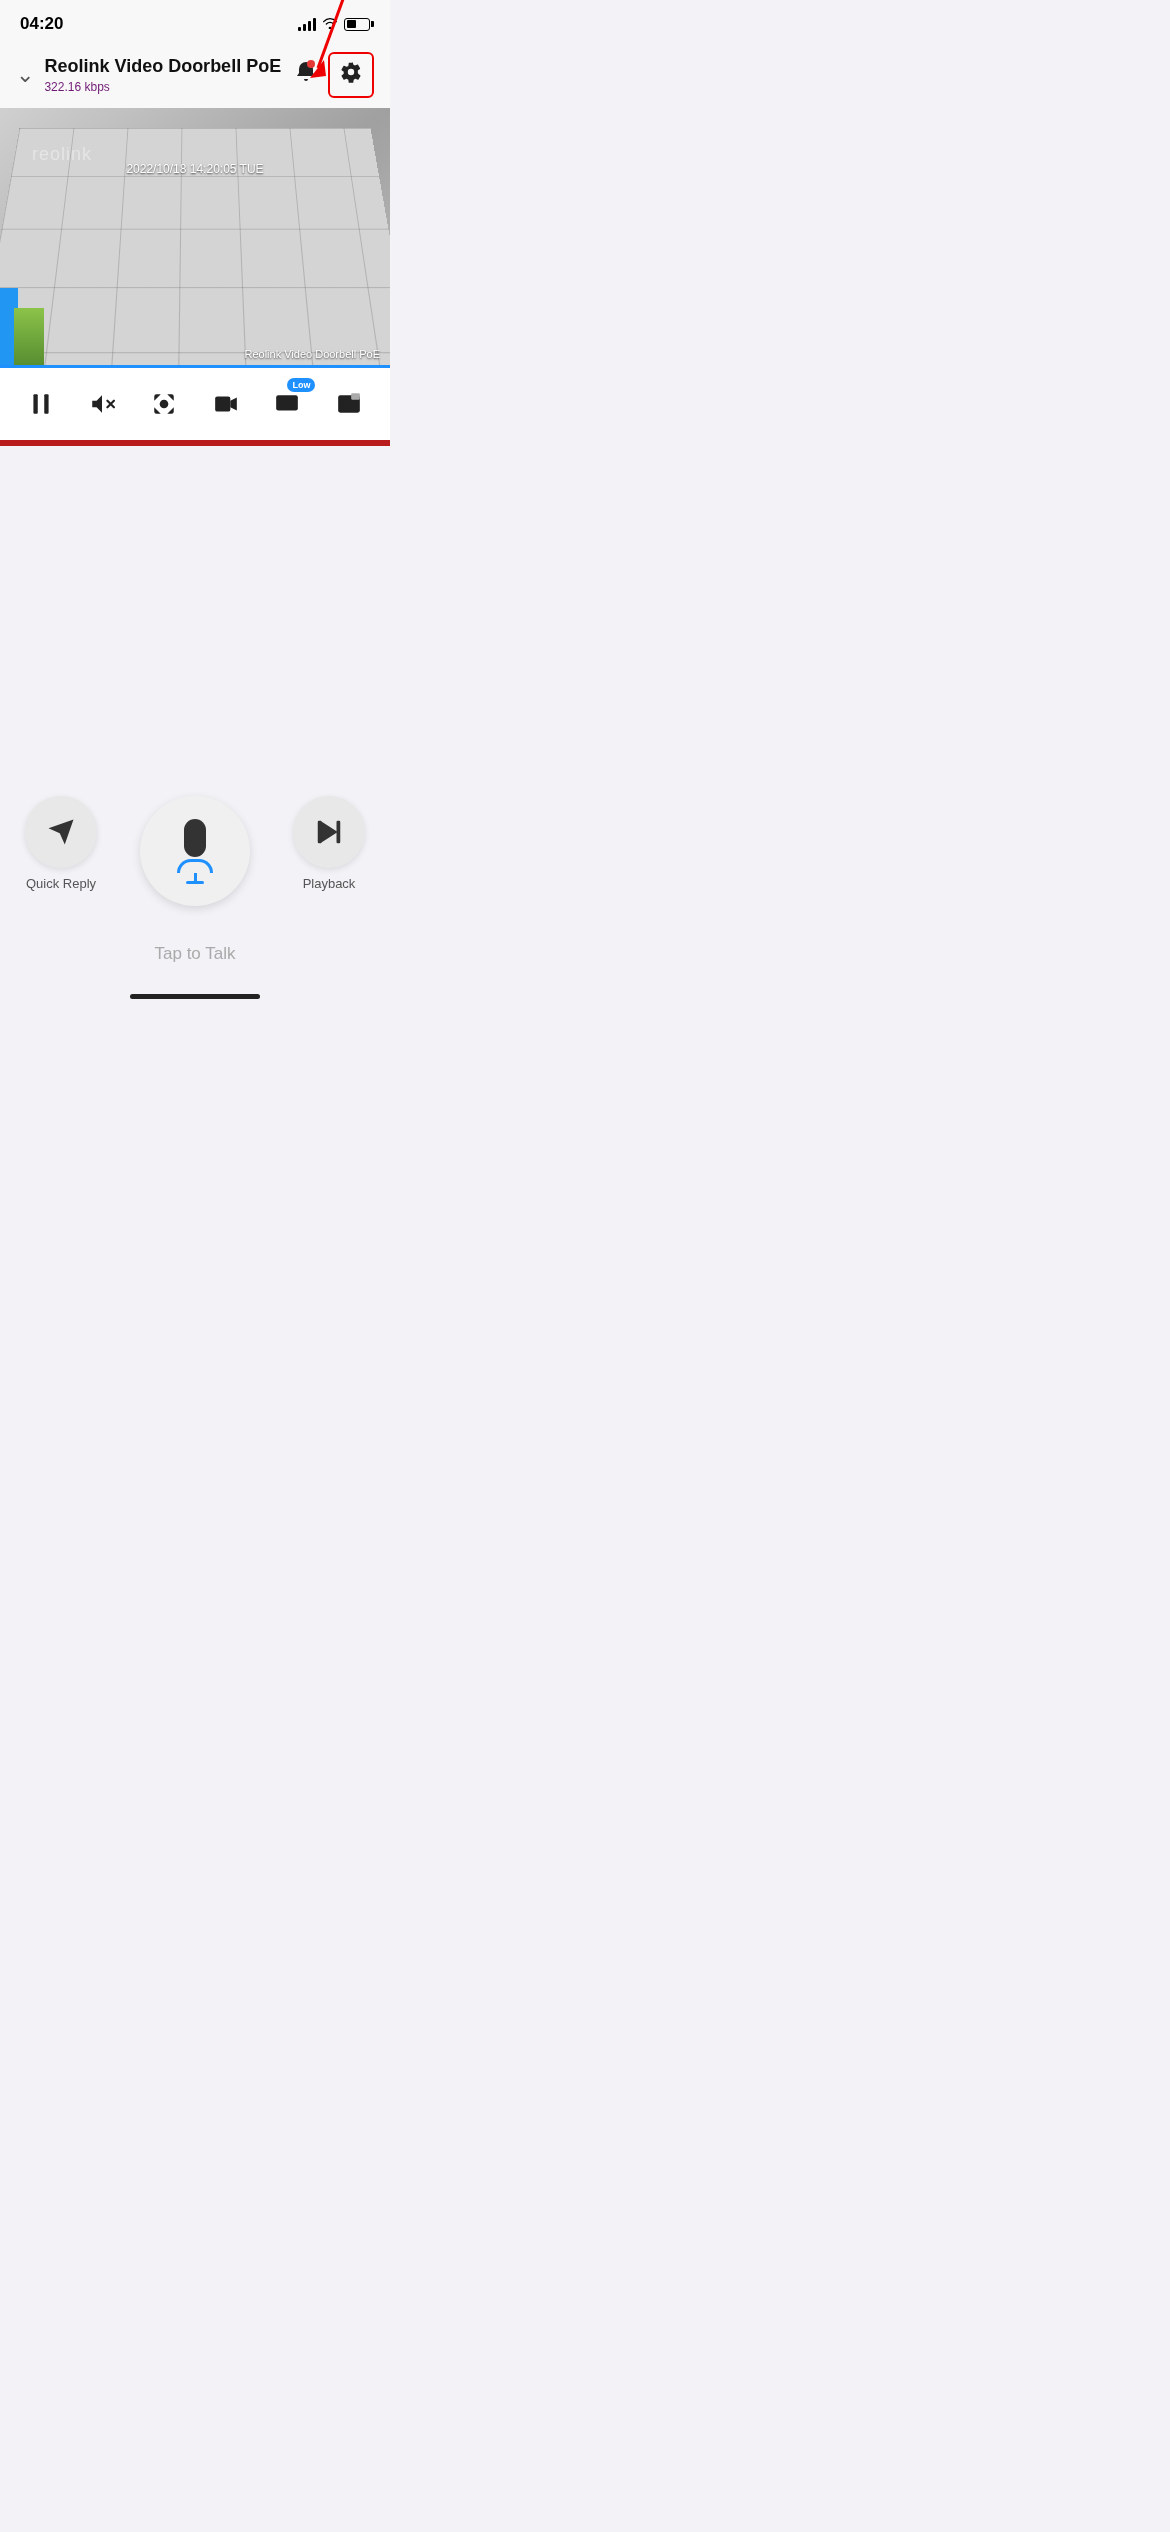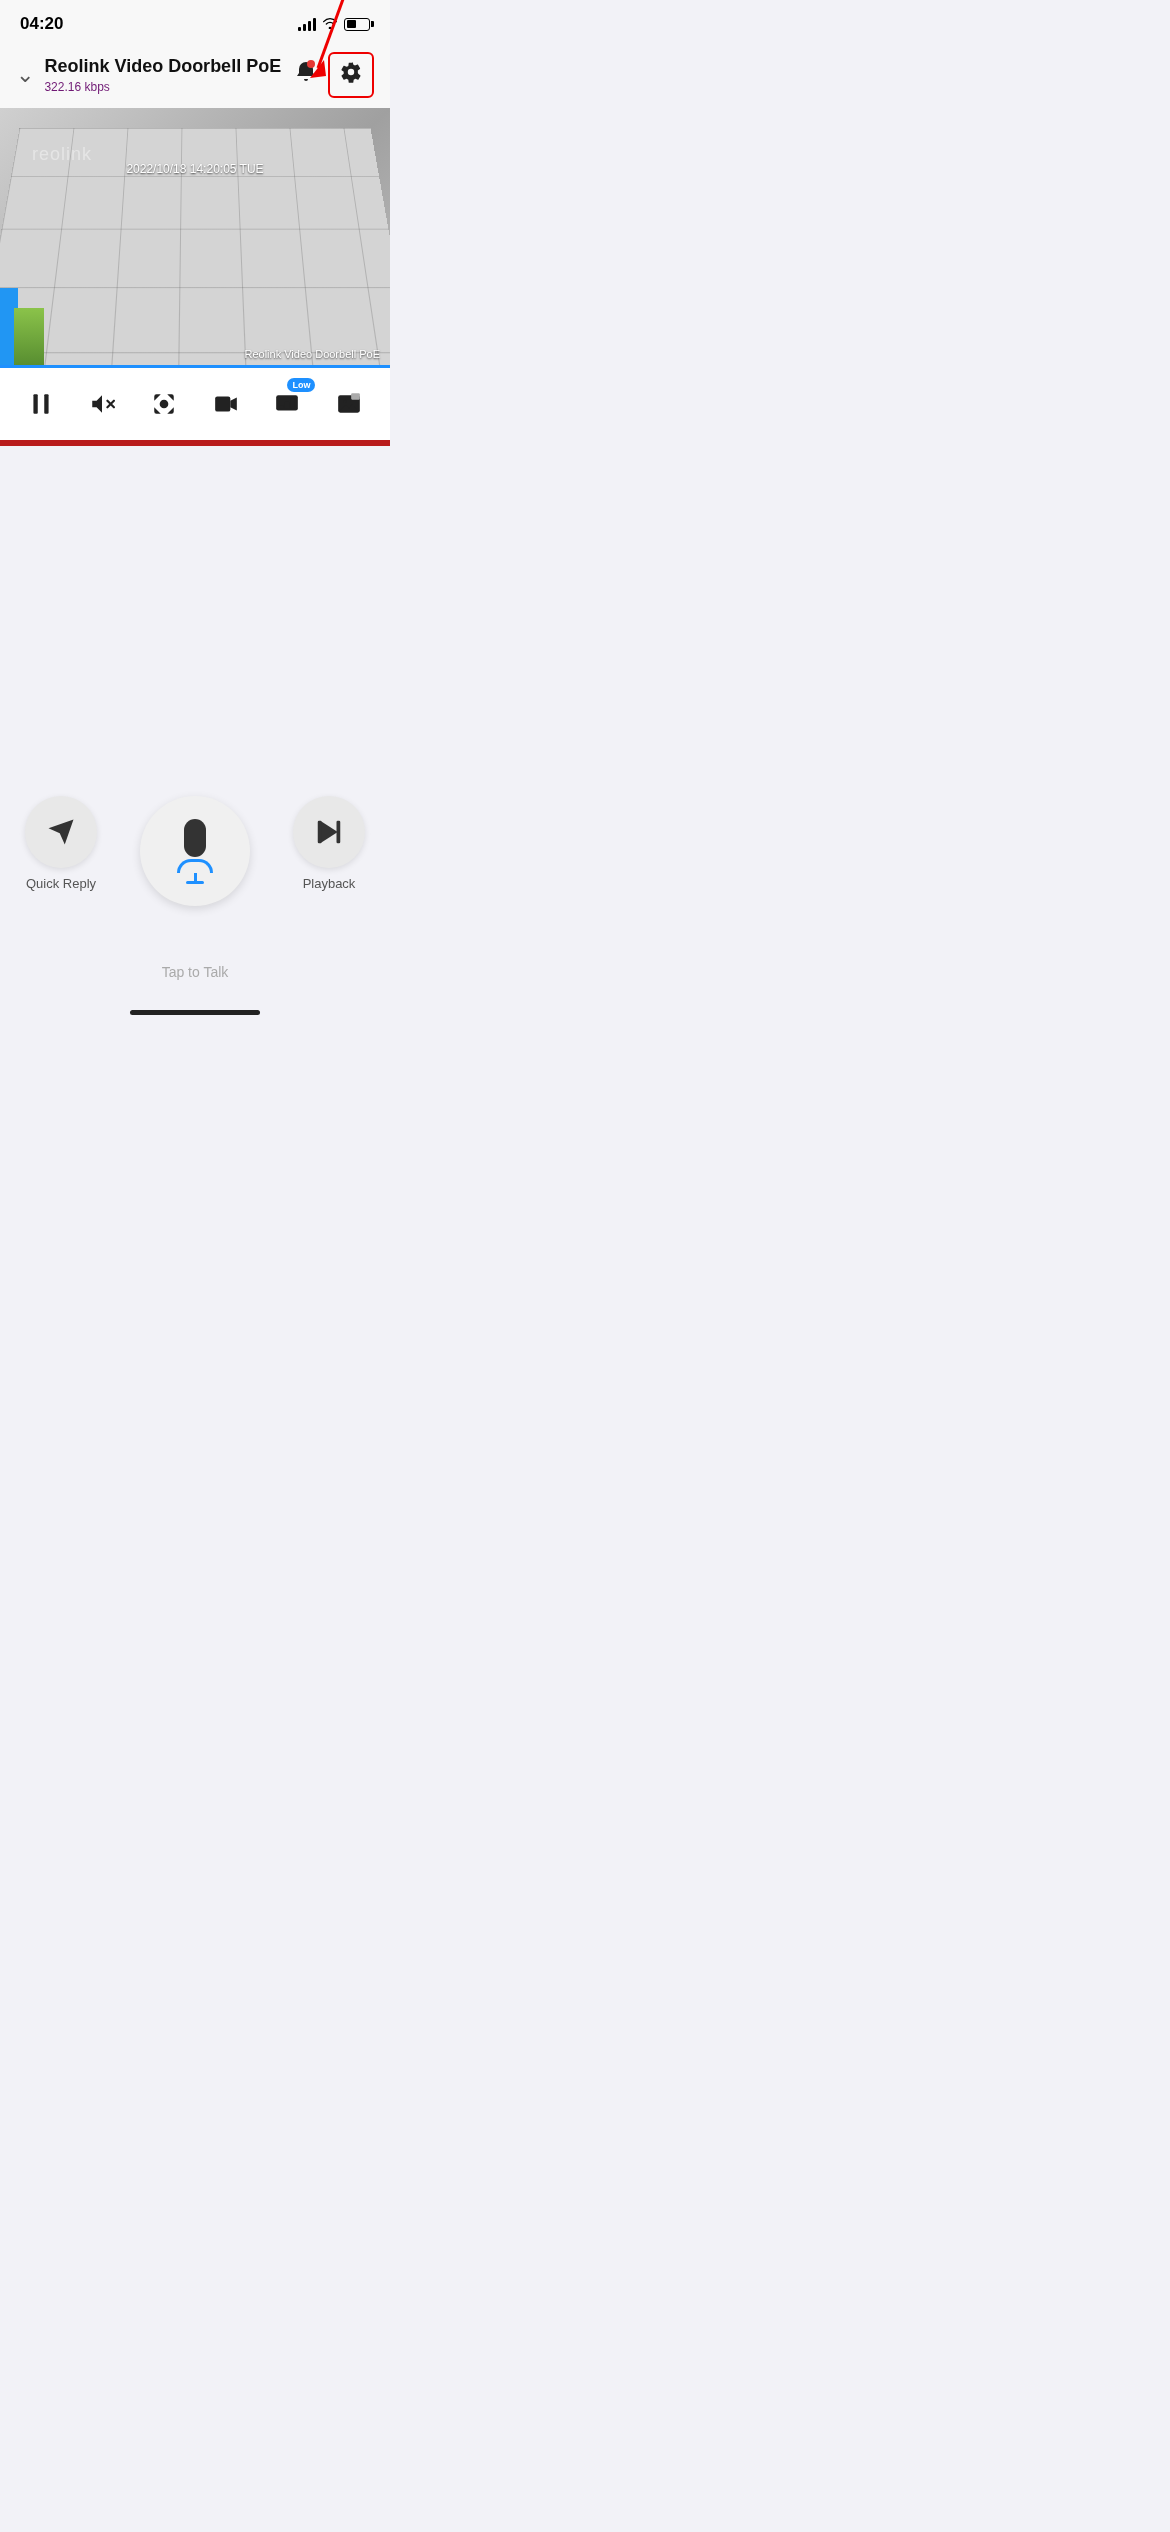--- a/index.html
+++ b/index.html
@@ -264,21 +264,20 @@
       min-height: 320px;
     }
 
     
     .bottom-actions {
       display: flex;
       flex-direction: column;
       align-items: center;
       padding: 30px 20px 10px;
       background: #f2f2f7;
-      gap: 20px;
     }
     .action-row {
       display: flex;
       justify-content: space-between;
       align-items: flex-start;
       width: 100%;
       max-width: 340px;
       margin-bottom: 20px;
     }
     .action-btn-wrap {
@@ -354,21 +353,21 @@
       margin-top: 0;
     }
     .mic-base {
       width: 18px;
       height: 3px;
       background: #1e90ff;
       border-radius: 2px;
     }
 
     .tap-to-talk {
-      font-size: 14px;
+      font-size: 17px;
       color: #aaa;
       margin-top: 18px;
       text-align: center;
     }
 
     
     .home-indicator {
       display: flex;
       justify-content: center;
       padding: 20px 0 10px;

